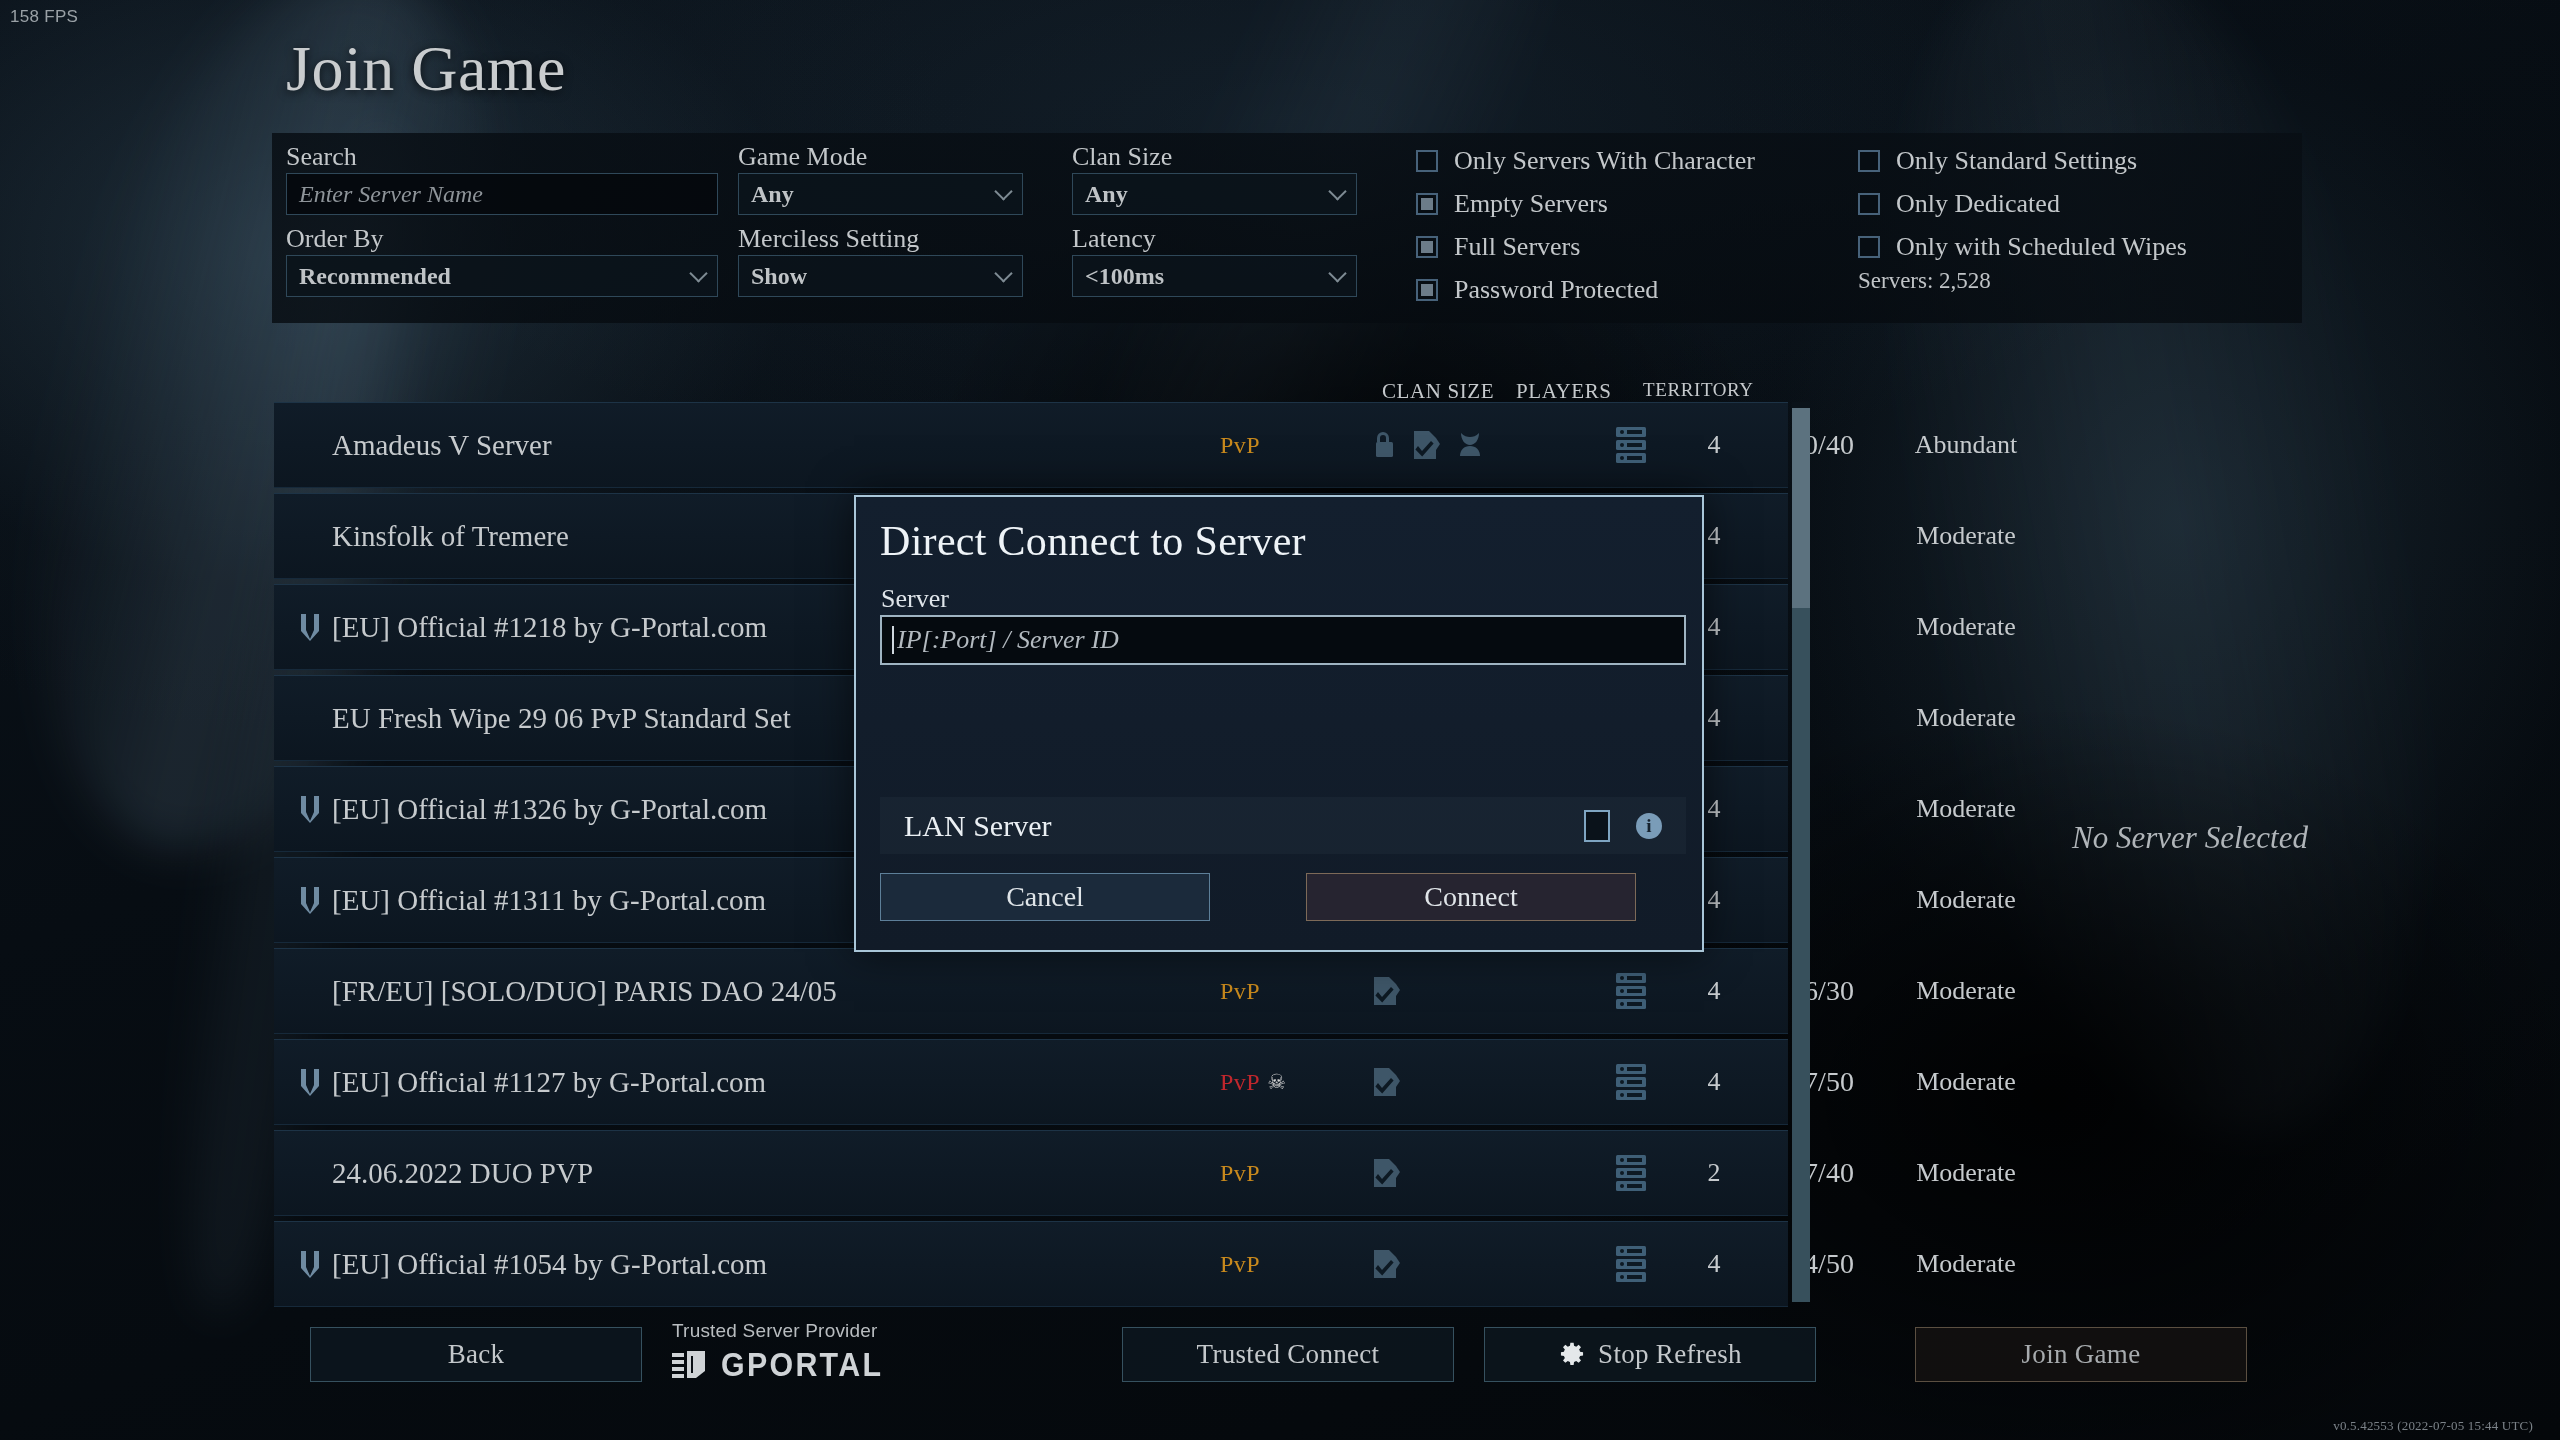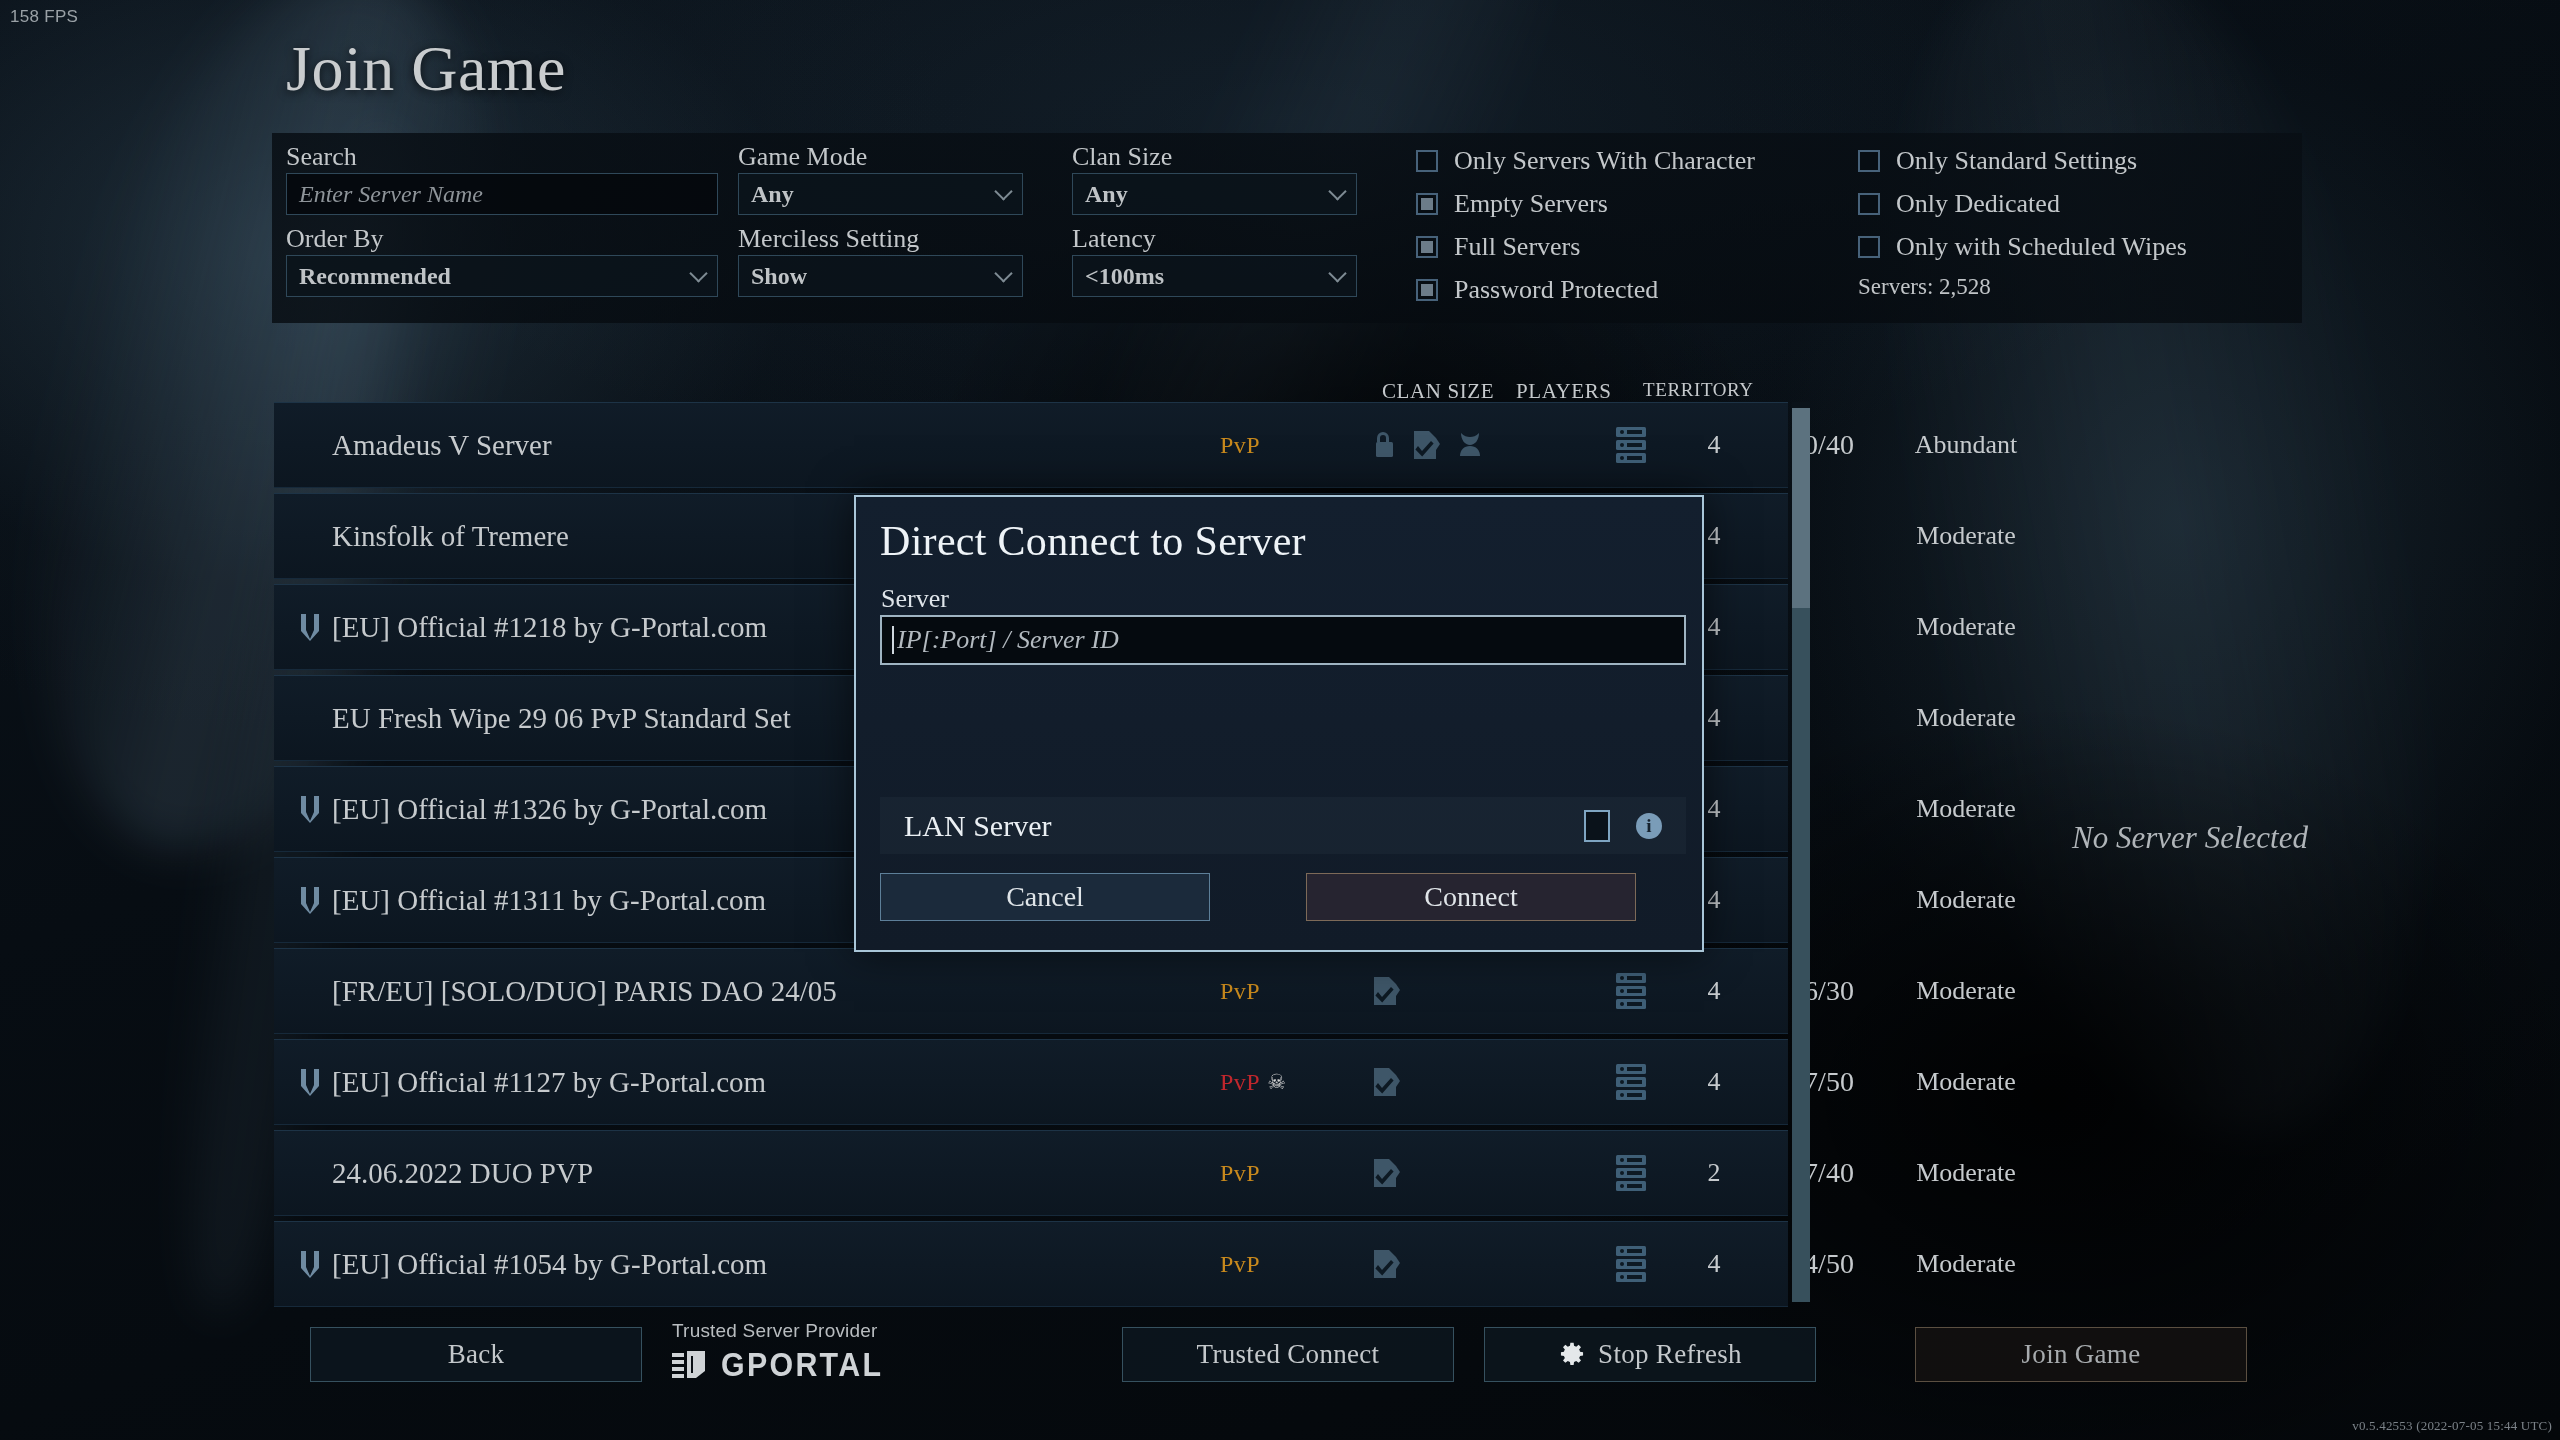--- a/index.html
+++ b/index.html
@@ -34,21 +34,21 @@
   .d1 { left: 900px; top: 120px; width: 900px; height: 900px; }
   .d2 { left: 1500px; top: 700px; width: 1100px; height: 800px; }
 
   
   .fps {
     position: absolute; left: 10px; top: 7px;
     font-family: "Liberation Sans", sans-serif;
     font-size: 17px; color: #9aa1a6; letter-spacing: .3px;
   }
   .version {
-    position: absolute; right: 8px; bottom: 6px;
+    position: absolute; right: 27px; bottom: 6px;
     font-family: "Liberation Serif", serif;
     font-size: 13px; color: #7b8288; letter-spacing: .2px;
   }
 
   
   .page-title {
     position: absolute; left: 286px; top: 32px;
     font-size: 64px; color: #c9ccce; letter-spacing: .5px;
     text-shadow: 0 2px 10px rgba(0,0,0,.75);
   }
@@ -80,21 +80,21 @@
   .cbcol { position: absolute; }
   .cbrow { display: flex; align-items: center; height: 43px; }
   .cbox {
     width: 22px; height: 22px; border: 2px solid #47627a;
     background: #070d13; display: inline-block; position: relative; flex: 0 0 auto;
   }
   .cbox.checked::after {
     content: ""; position: absolute; inset: 3px; background: #6c7c89;
   }
   .cblabel { font-size: 26px; color: #c3c7ca; margin-left: 16px; white-space: nowrap; }
-  .servers-count { font-size: 23px; color: #c0c4c7; margin-top: 6px; }
+  .servers-count { font-size: 23px; color: #c0c4c7; margin-top: 0; }
 
   
   .colhead {
     position: absolute; top: 379px; font-size: 21px; color: #c5c9cc;
     letter-spacing: .6px; white-space: nowrap;
   }
   .ch-clan { left: 1382px; }
   .ch-players { left: 1516px; }
   .ch-territory { left: 1643px; font-size: 19px; }
 

